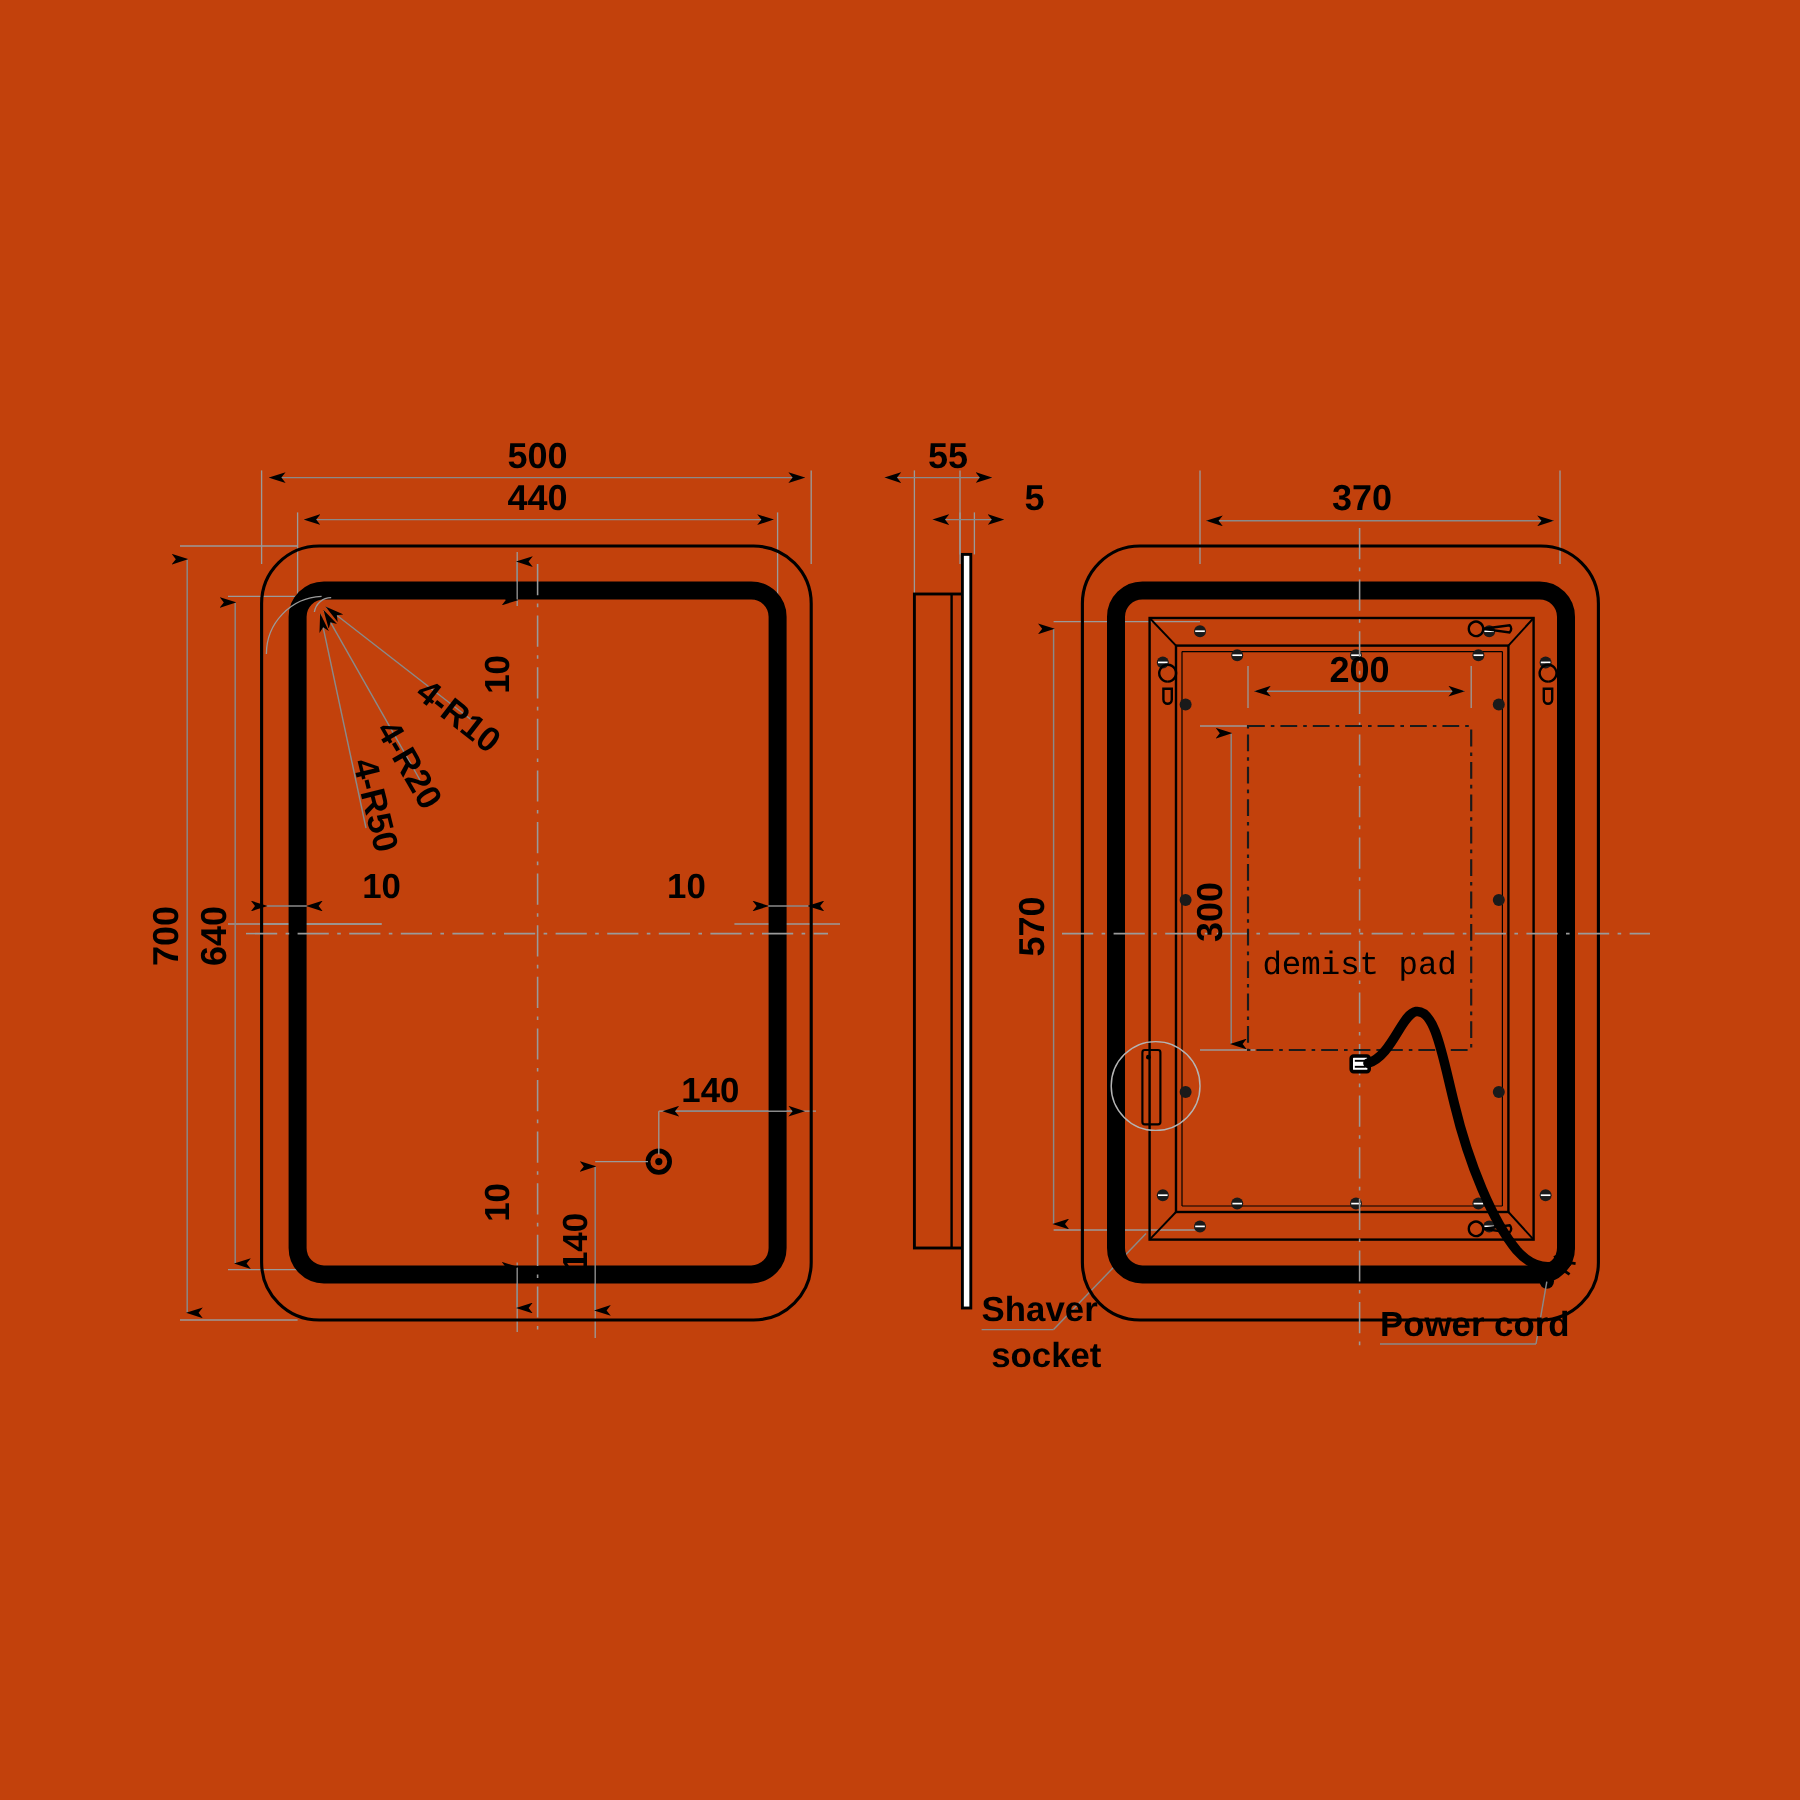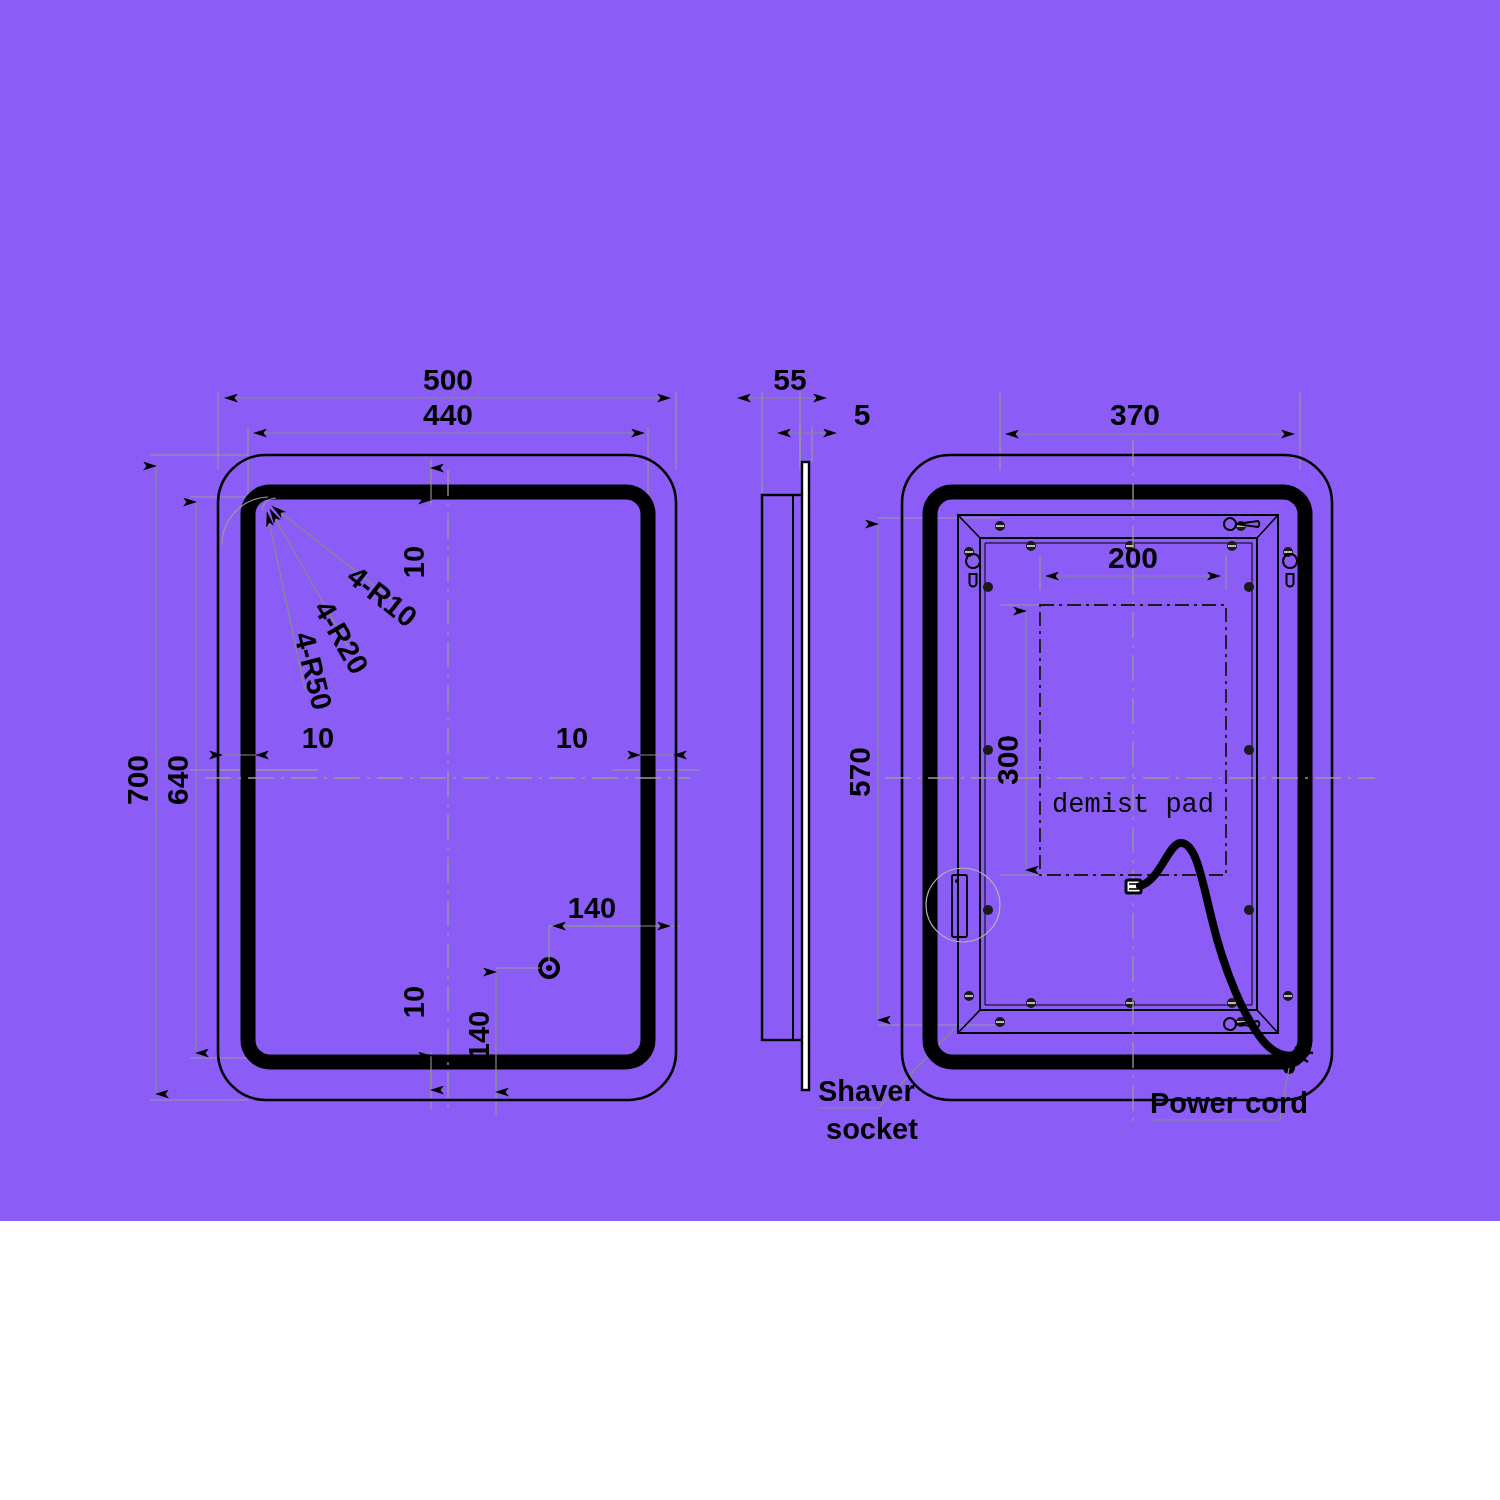--- a/index.html
+++ b/index.html
@@ -1,19 +1,19 @@
 <!DOCTYPE html>
 <html><head>
 <meta charset="utf-8">
 <title>Mirror Cabinet Technical Drawing</title>
 <style>
   html,body{margin:0;padding:0;background:#ffffff;}
   body{width:1500px;height:1500px;overflow:hidden;
        font-family:"Liberation Sans","DejaVu Sans",sans-serif;}
-  #sheet{position:relative;width:1500px;height:1221px;background:#8b5cf6;}
+  #sheet{position:relative;width:1500px;height:1500px;background:#c2410c;}
   svg{display:block;}
   text{font-family:"Liberation Sans","DejaVu Sans",sans-serif;
        font-weight:bold;fill:#000;}
   text.mono{font-family:"Liberation Mono","DejaVu Sans Mono",monospace;
             font-weight:normal;}
 </style>
 </head>
 <body>
 
 <div id="sheet">

